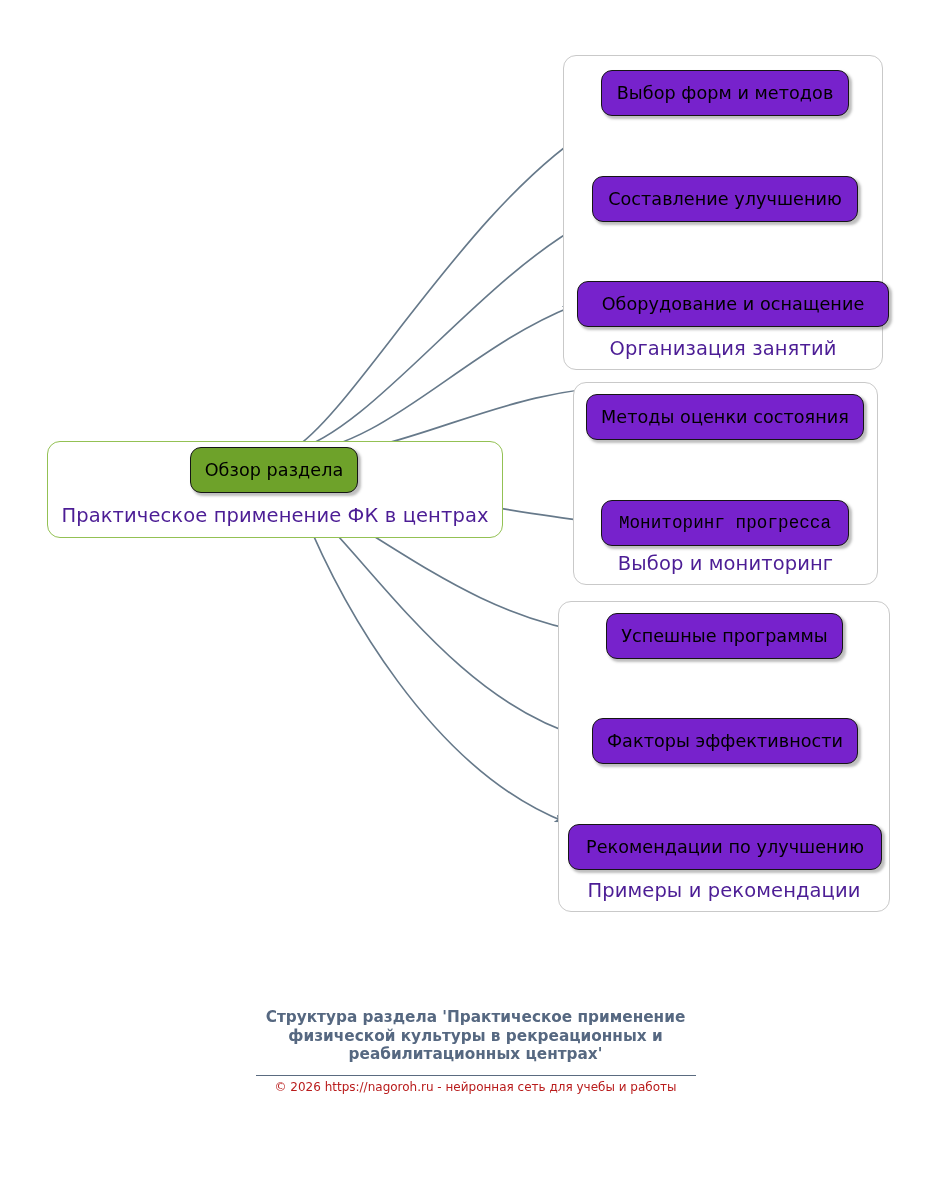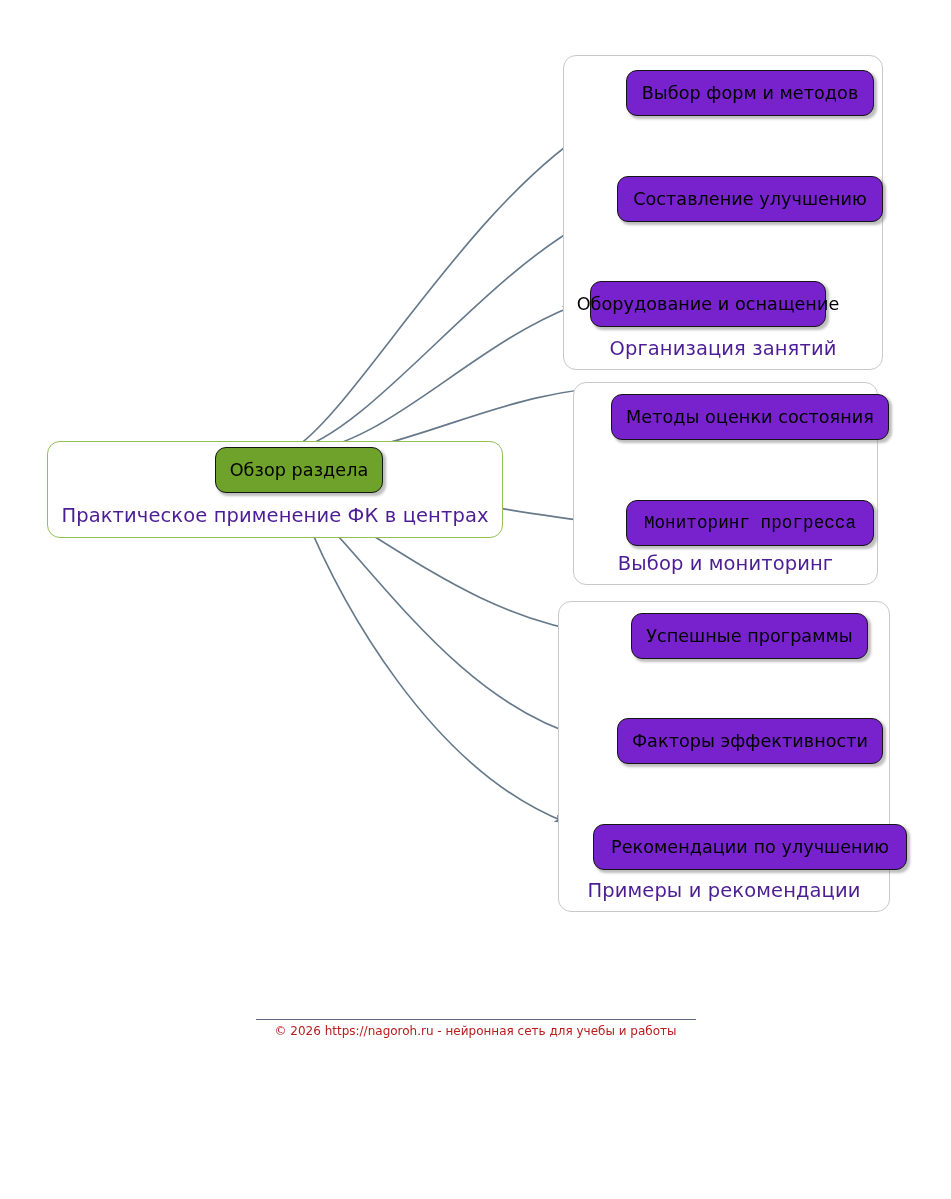--- a/index.html
+++ b/index.html
@@ -65,21 +65,20 @@
     align-items: center;
     justify-content: center;
     border-radius: 11px;
     border: 1.6px solid #151515;
     font-size: 17.6px;
     color: #000000;
     white-space: nowrap;
     z-index: 3;
     box-shadow: 2.5px 2.5px 2.5px rgba(120,120,120,0.48);
     letter-spacing: 0.05px;
-    margin-left: 25px;
   }
   .node.child {
     background: #7722CC;
   }
   .node.root {
     background: #6EA22A;
   }
 
   
   #caption-block {
@@ -135,33 +134,36 @@
   <div class="cluster root-cluster" style="left:47px; top:441px; width:456px; height:97px;">
     <div class="cluster-label" style="bottom:10px;">Практическое применение ФК в центрах</div>
   </div>
   <div class="node root" style="left:190px; top:447px; width:168px; height:46px;">Обзор раздела</div>
 
   <div class="cluster" style="left:563px; top:55px; width:320px; height:315px;">
     <div class="cluster-label" style="bottom:9px;">Организация занятий</div>
   </div>
   <div class="node child" style="left:601px; top:70px; width:248px; height:46px;">Выбор форм и методов</div>
   <div class="node child" style="left:592px; top:176px; width:266px; height:46px;">Составление улучшению</div>
-  <div class="node child" style="left:565px; top:281px; width:236px; height:46px;">Оборудование и оснащение</div>
+  <div class="node child" style="left:577px; top:281px; width:312px; height:46px;">Оборудование и оснащение</div>
 
   <div class="cluster" style="left:573px; top:382px; width:305px; height:203px;">
     <div class="cluster-label" style="bottom:9px;">Выбор и мониторинг</div>
   </div>
   <div class="node child" style="left:586px; top:394px; width:278px; height:46px;">Методы оценки состояния</div>
   <div class="node child" style="left:601px; top:500px; width:248px; height:46px;font-family:Liberation Mono, monospace;">Мониторинг прогресса</div>
 
   <div class="cluster" style="left:558px; top:601px; width:332px; height:311px;">
     <div class="cluster-label" style="bottom:9px;">Примеры и рекомендации</div>
   </div>
   <div class="node child" style="left:606px; top:613px; width:237px; height:46px;">Успешные программы</div>
   <div class="node child" style="left:592px; top:718px; width:266px; height:46px;">Факторы эффективности</div>
   <div class="node child" style="left:568px; top:824px; width:314px; height:46px;">Рекомендации по улучшению</div>
 
   <div id="caption-block" style="top:1008px;">
+    <div class="caption-title">Структура раздела 'Практическое применение
+физической культуры в рекреационных и
+реабилитационных центрах'</div>
     <div class="caption-divider"></div>
     <div class="caption-footer">© 2026 https://nagoroh.ru - нейронная сеть для учебы и работы</div>
   </div>
 
 </div>
 
 </body></html>

